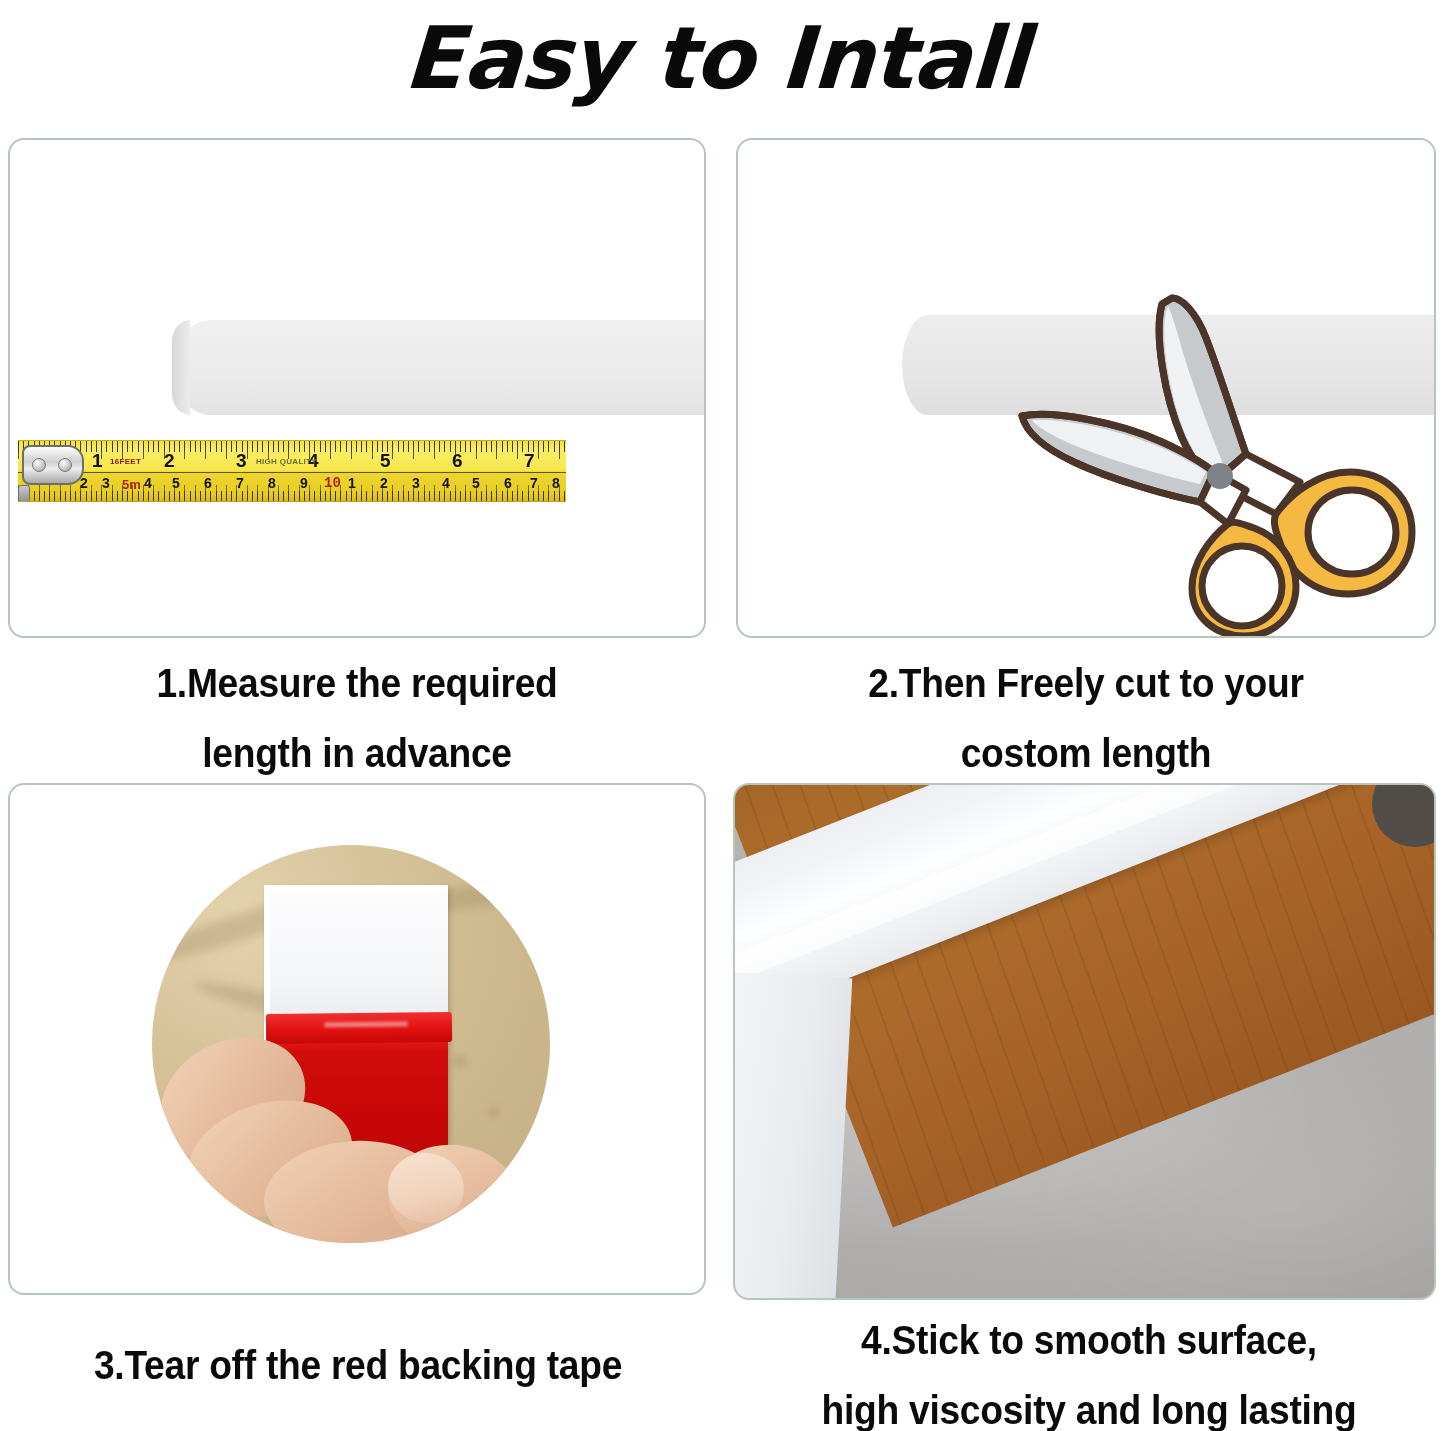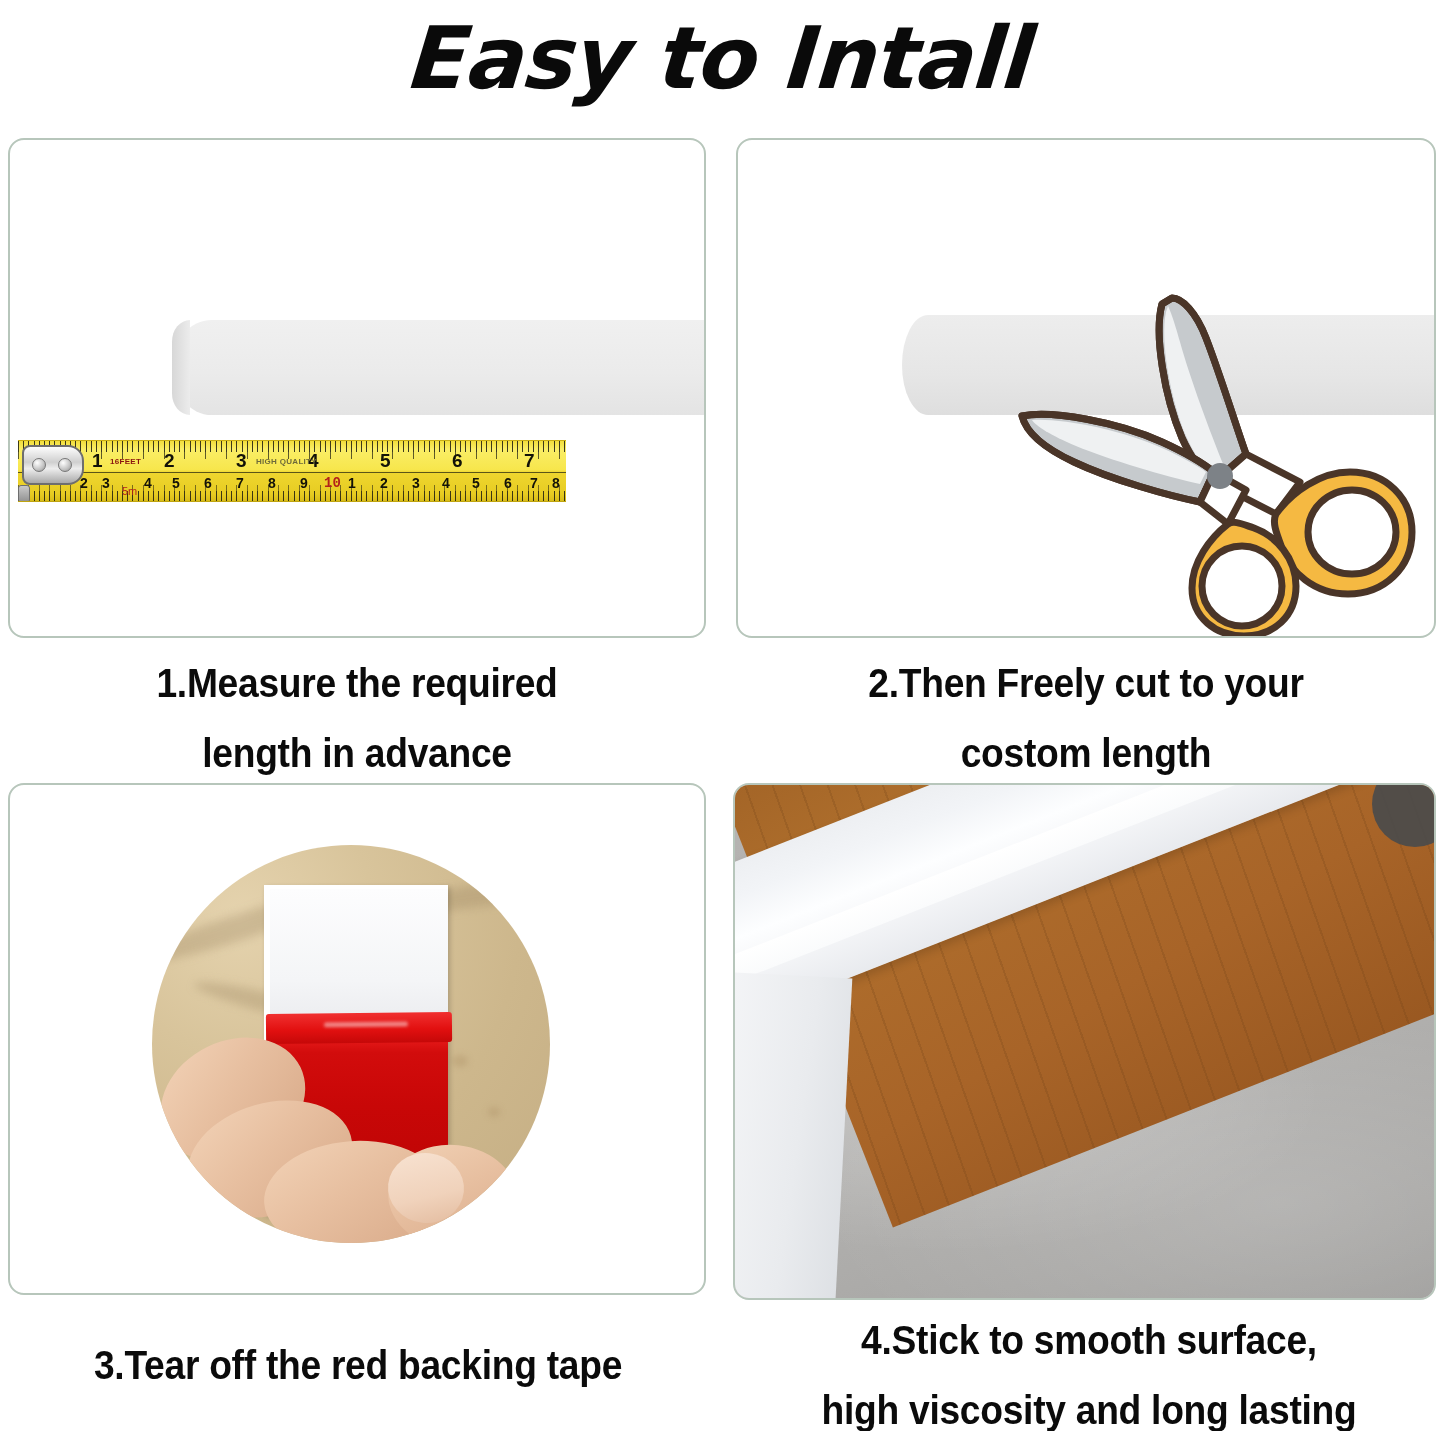--- a/index.html
+++ b/index.html
@@ -150,23 +150,23 @@
     top: 16px;
     font-family: "Liberation Sans", sans-serif;
     font-size: 8px;
     font-weight: 700;
     color: #8A1410;
     letter-spacing: .3px;
   }
   .tape-brand.grey { color: #6E6A3A; }
   .tape-5m {
     position: absolute;
-    top: 44px;
-    font-size: 11px;
-    font-weight: 400;
+    top: 36px;
+    font-size: 13px;
+    font-weight: 700;
     color: #B3231B;
     font-family: "Liberation Sans", sans-serif;
   }
 
   
   .tape-hook {
     position: absolute;
     left: 4px;
     top: 4px;
     width: 62px;

